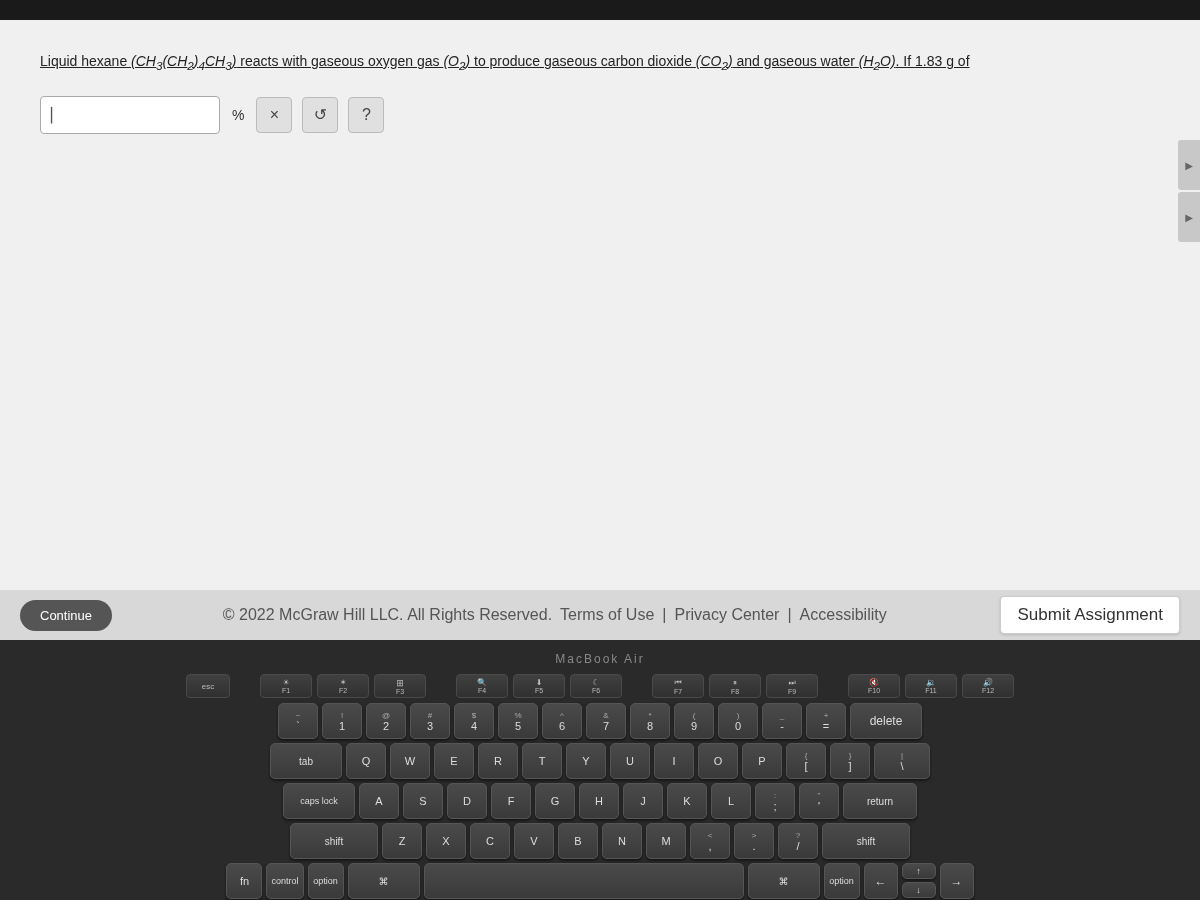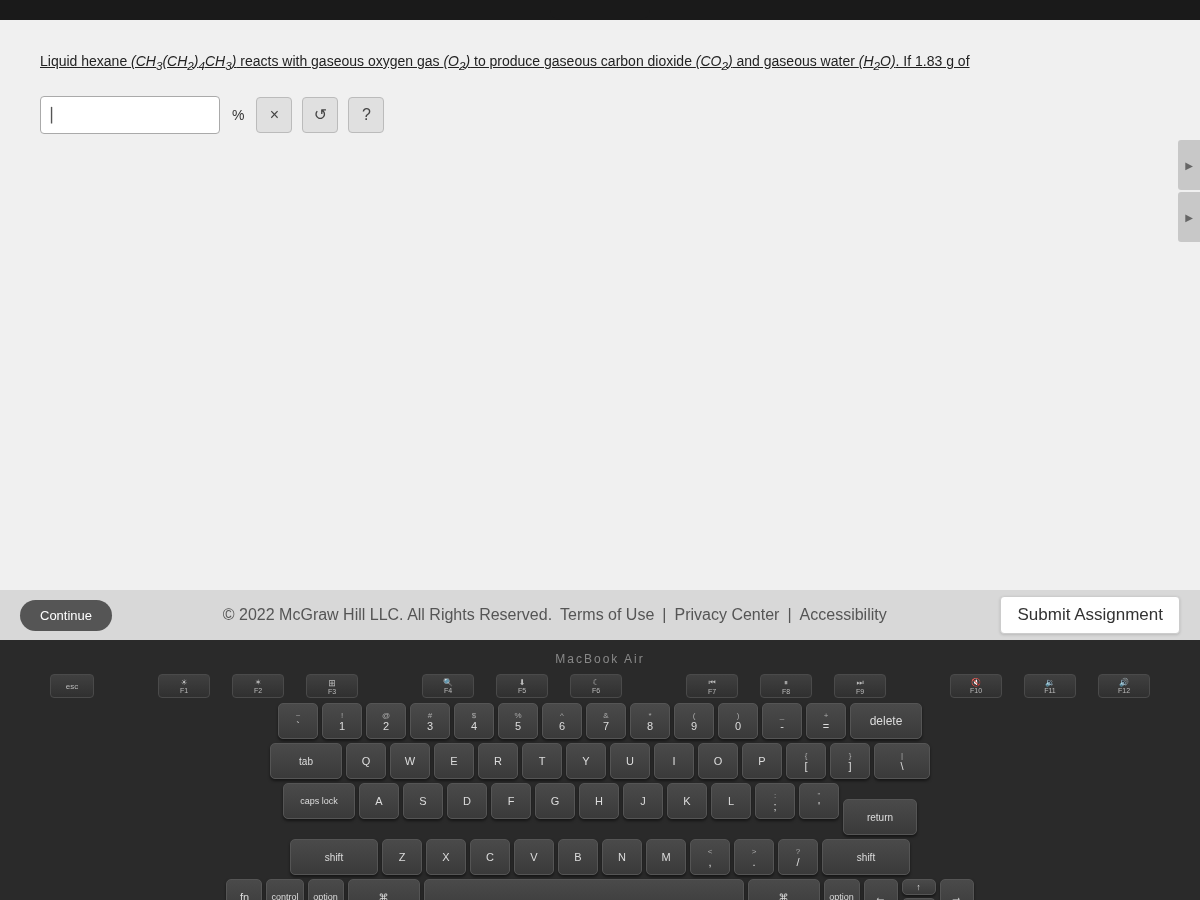--- a/index.html
+++ b/index.html
@@ -243,23 +243,23 @@
     }
 
     .key-wide { min-width: 56px; }
     .key-wider { min-width: 72px; }
     .key-space { min-width: 320px; }
     .key-fn { min-width: 36px; font-size: 8px; text-align: center; }
     .key-small { min-width: 34px; }
 
     .fn-row {
       display: flex;
-      gap: 20px;
+      gap: 5px;
       margin-bottom: 5px;
-      justify-content: space-between;
+      justify-content: center;
       align-items: center;
     }
 
     .fn-key {
       background: linear-gradient(180deg, #404040 0%, #303030 100%);
       border: 1px solid #4a4a4a;
       border-radius: 4px;
       color: #bbb;
       font-size: 8px;
       display: flex;
@@ -555,21 +555,21 @@
           <span class="key-main">L</span>
         </div>
       <div class="key">
           <span class="key-sub">:</span>
           <span class="key-main">;</span>
         </div>
       <div class="key">
           <span class="key-sub">"</span>
           <span class="key-main">'</span>
         </div>
-      <div class="key key-wider" style="min-width:74px;margin-top:16px;">
+      <div class="key key-wider" style="min-width:74px;">
           <span class="key-main" style="font-size:10px;">return</span>
         </div>
     </div>
 
     <div class="key-row">
       <div class="key" style="min-width:88px;">
           <span class="key-main" style="font-size:10px;">shift</span>
         </div>
       <div class="key">
           <span class="key-main">Z</span>

